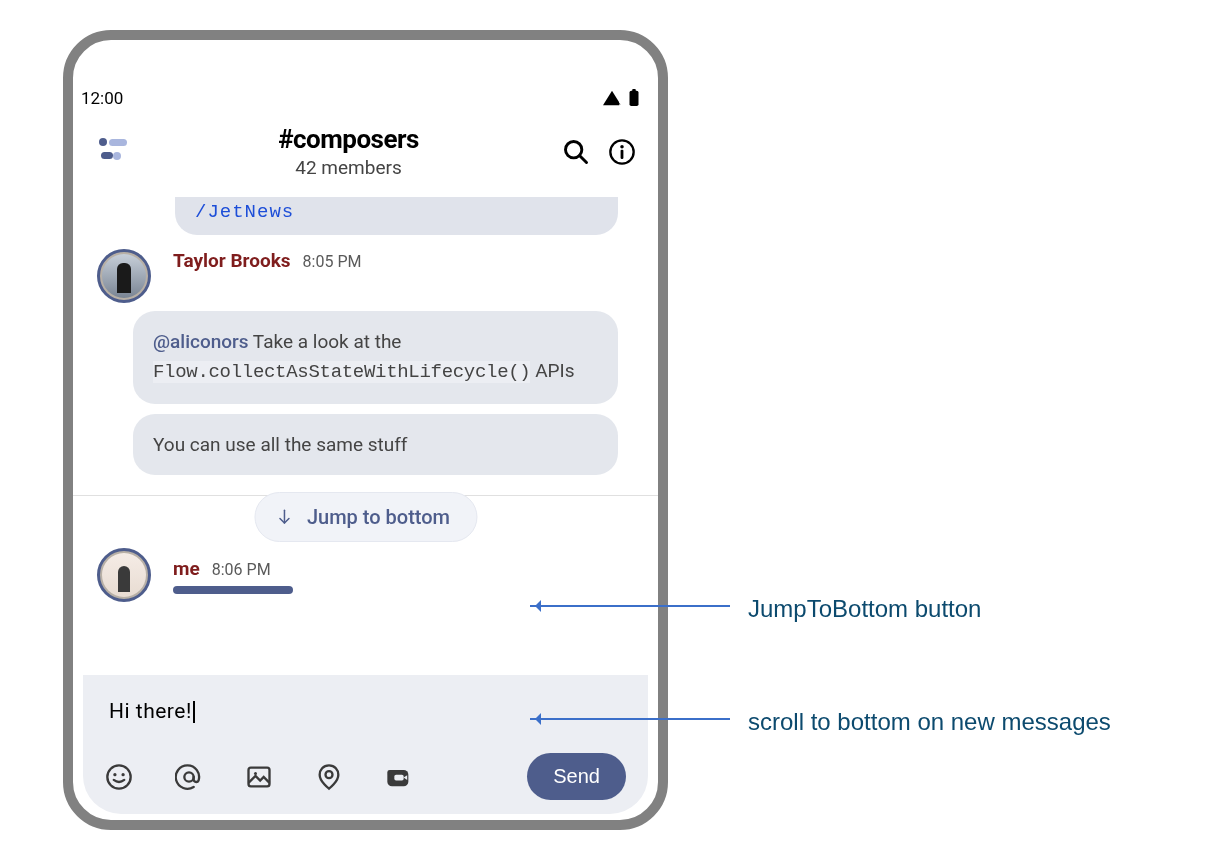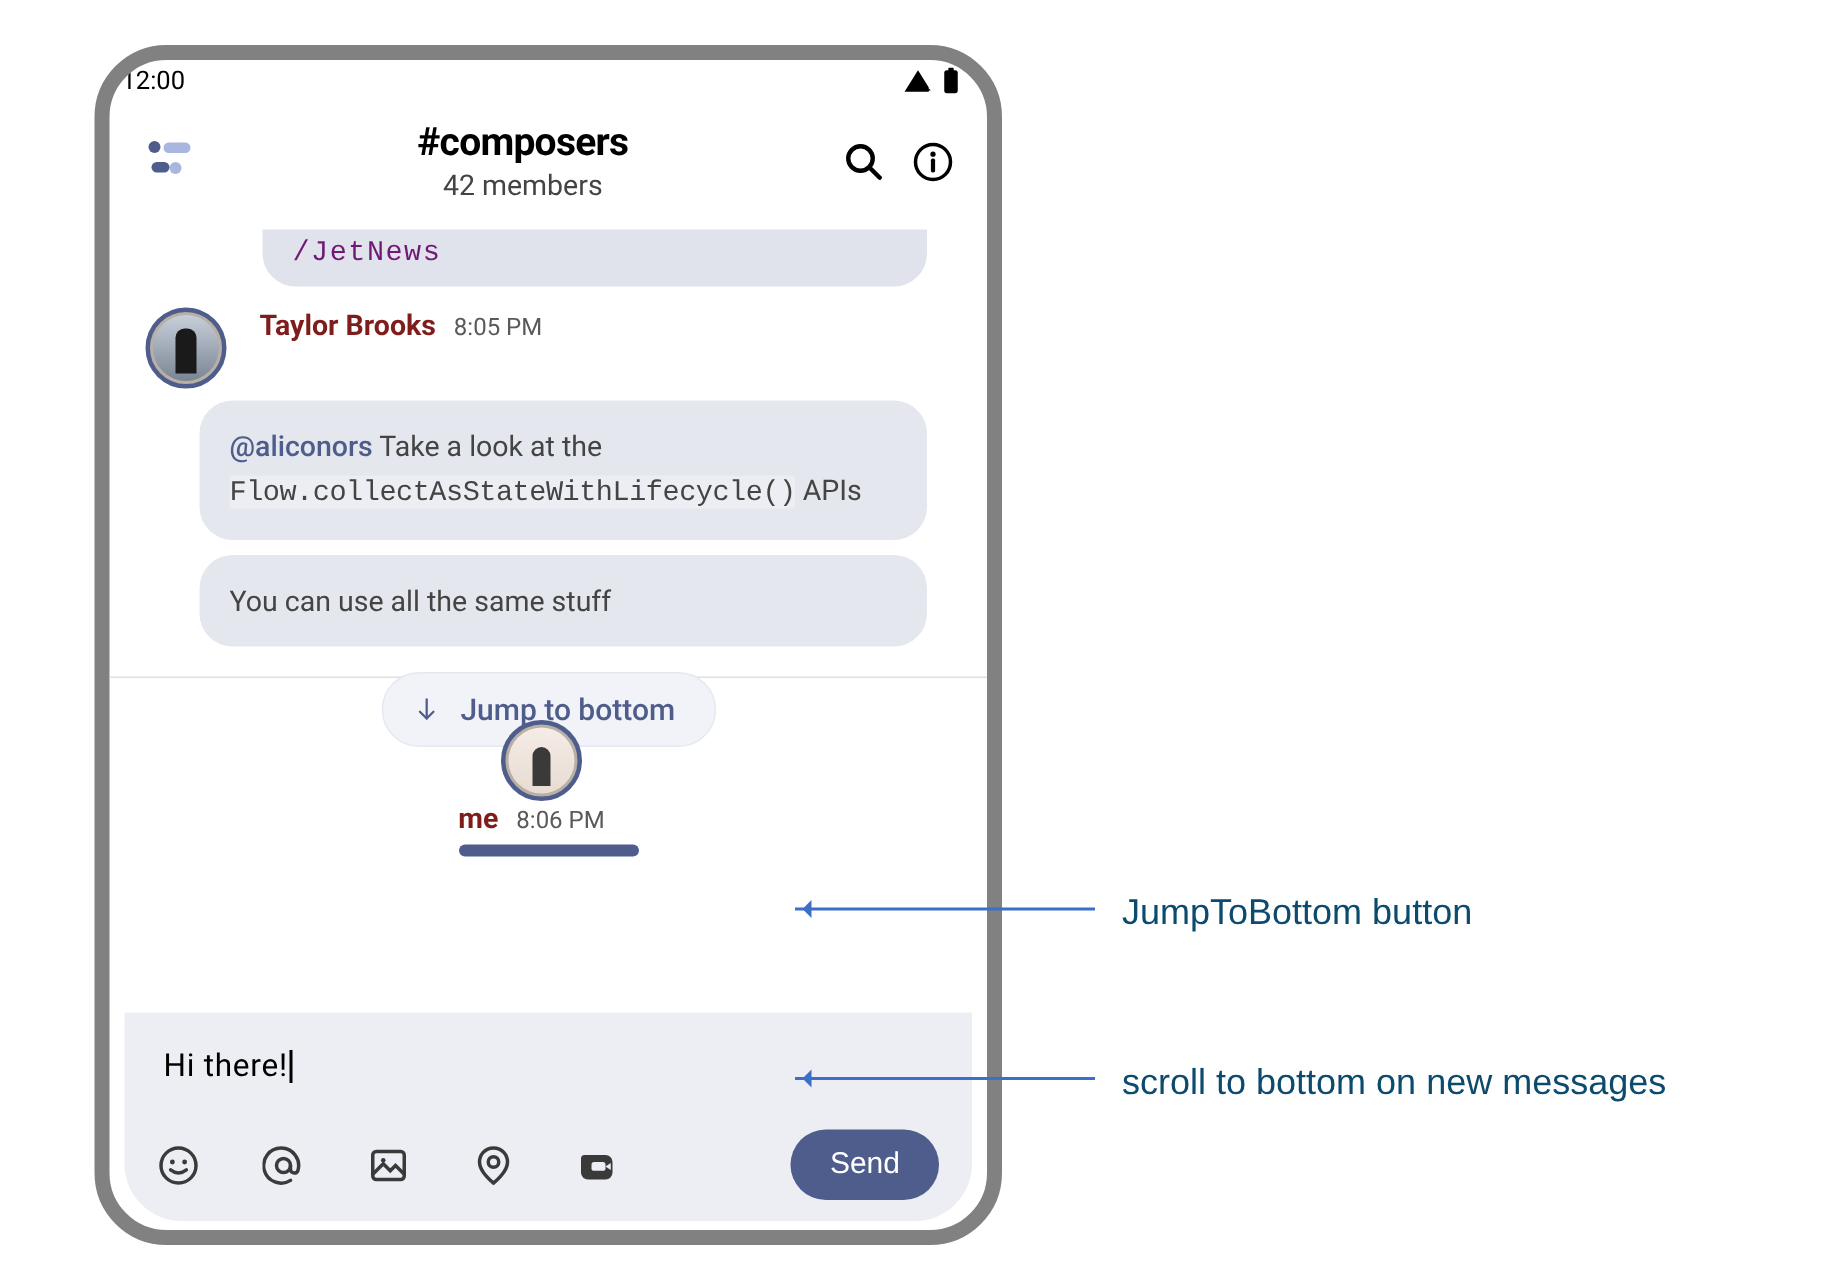--- a/index.html
+++ b/index.html
@@ -21,20 +21,21 @@
       background: #fff;
       overflow: hidden;
     }
     .status-bar {
       display: flex;
       justify-content: space-between;
       align-items: center;
       padding: 4px 18px 2px 8px;
       font-size: 17px;
       color: #000;
+      margin-top: 44px;
     }
     .status-right { display: flex; gap: 5px; align-items: center; }
     .app-header {
       display: flex;
       align-items: center;
       padding: 14px 22px 18px 22px;
     }
     .logo { width: 40px; height: 40px; position: relative; flex-shrink: 0; }
     .header-title { flex: 1; text-align: center; }
     .channel-name { font-weight: 700; font-size: 26px; color: #000; letter-spacing: -0.5px; }
@@ -57,21 +58,21 @@
     }
     .partial-bubble {
       background: #e0e3eb;
       border-radius: 0 0 22px 22px;
       padding: 4px 20px 12px 20px;
       margin-left: 90px;
       margin-right: 28px;
       margin-bottom: 14px;
       font-family: "Courier New", monospace;
       font-size: 19px;
-      color: #701a75;
+      color: #1d4ed8;
       letter-spacing: 1px;
     }
 
     .message-block { display: flex; margin-top: 12px; }
     .avatar {
       width: 54px; height: 54px;
       border-radius: 50%;
       border: 3px solid #4e5d8c;
       background: #b8b0a6;
       margin-left: 12px;
@@ -113,21 +114,21 @@
       padding: 12px 26px 12px 20px;
       display: flex;
       align-items: center;
       gap: 14px;
       font-size: 20px;
       font-weight: 500;
       color: #4e5d8c;
       cursor: pointer;
     }
 
-    .me-block { margin-top: 28px; display: flex; align-items: center; flex-direction: column; }
+    .me-block { margin-top: 52px; display: flex; align-items: center; }
     .me-bar { height: 8px; background: #4e5d8c; border-radius: 4px; width: 120px; margin-top: 6px; } 
 
     .input-area {
       position: absolute;
       left: 10px; right: 10px; bottom: 6px;
       background: #eceef3;
       border-radius: 0 0 38px 38px;
       padding: 16px 22px 14px 22px;
     }
     .input-text {

